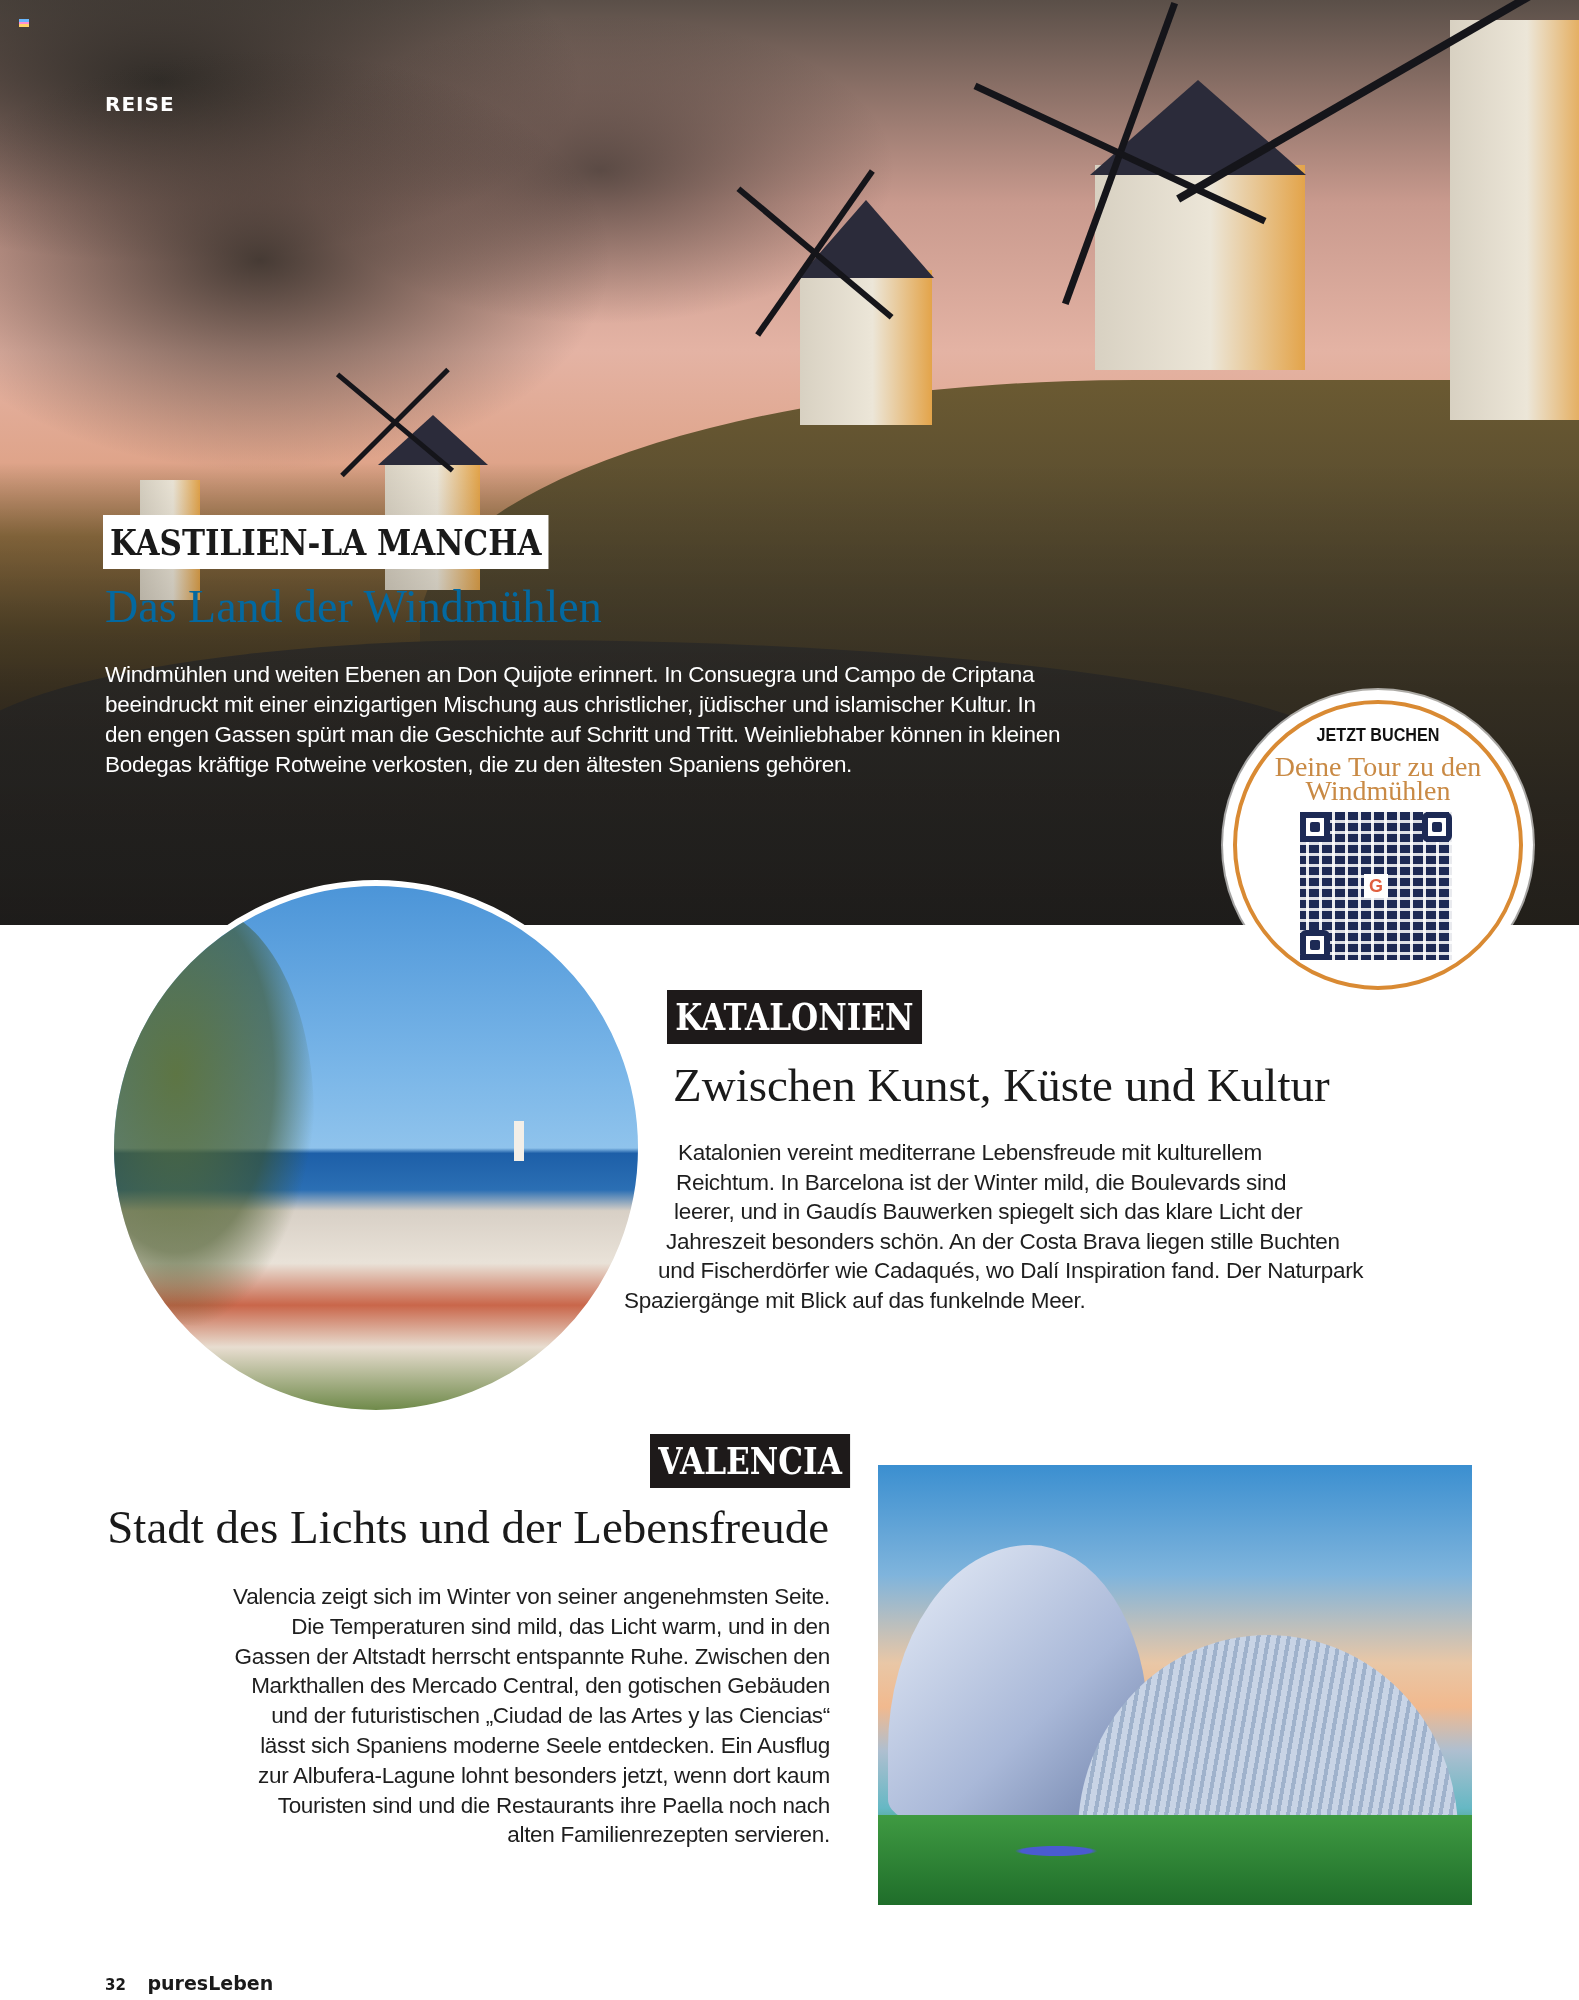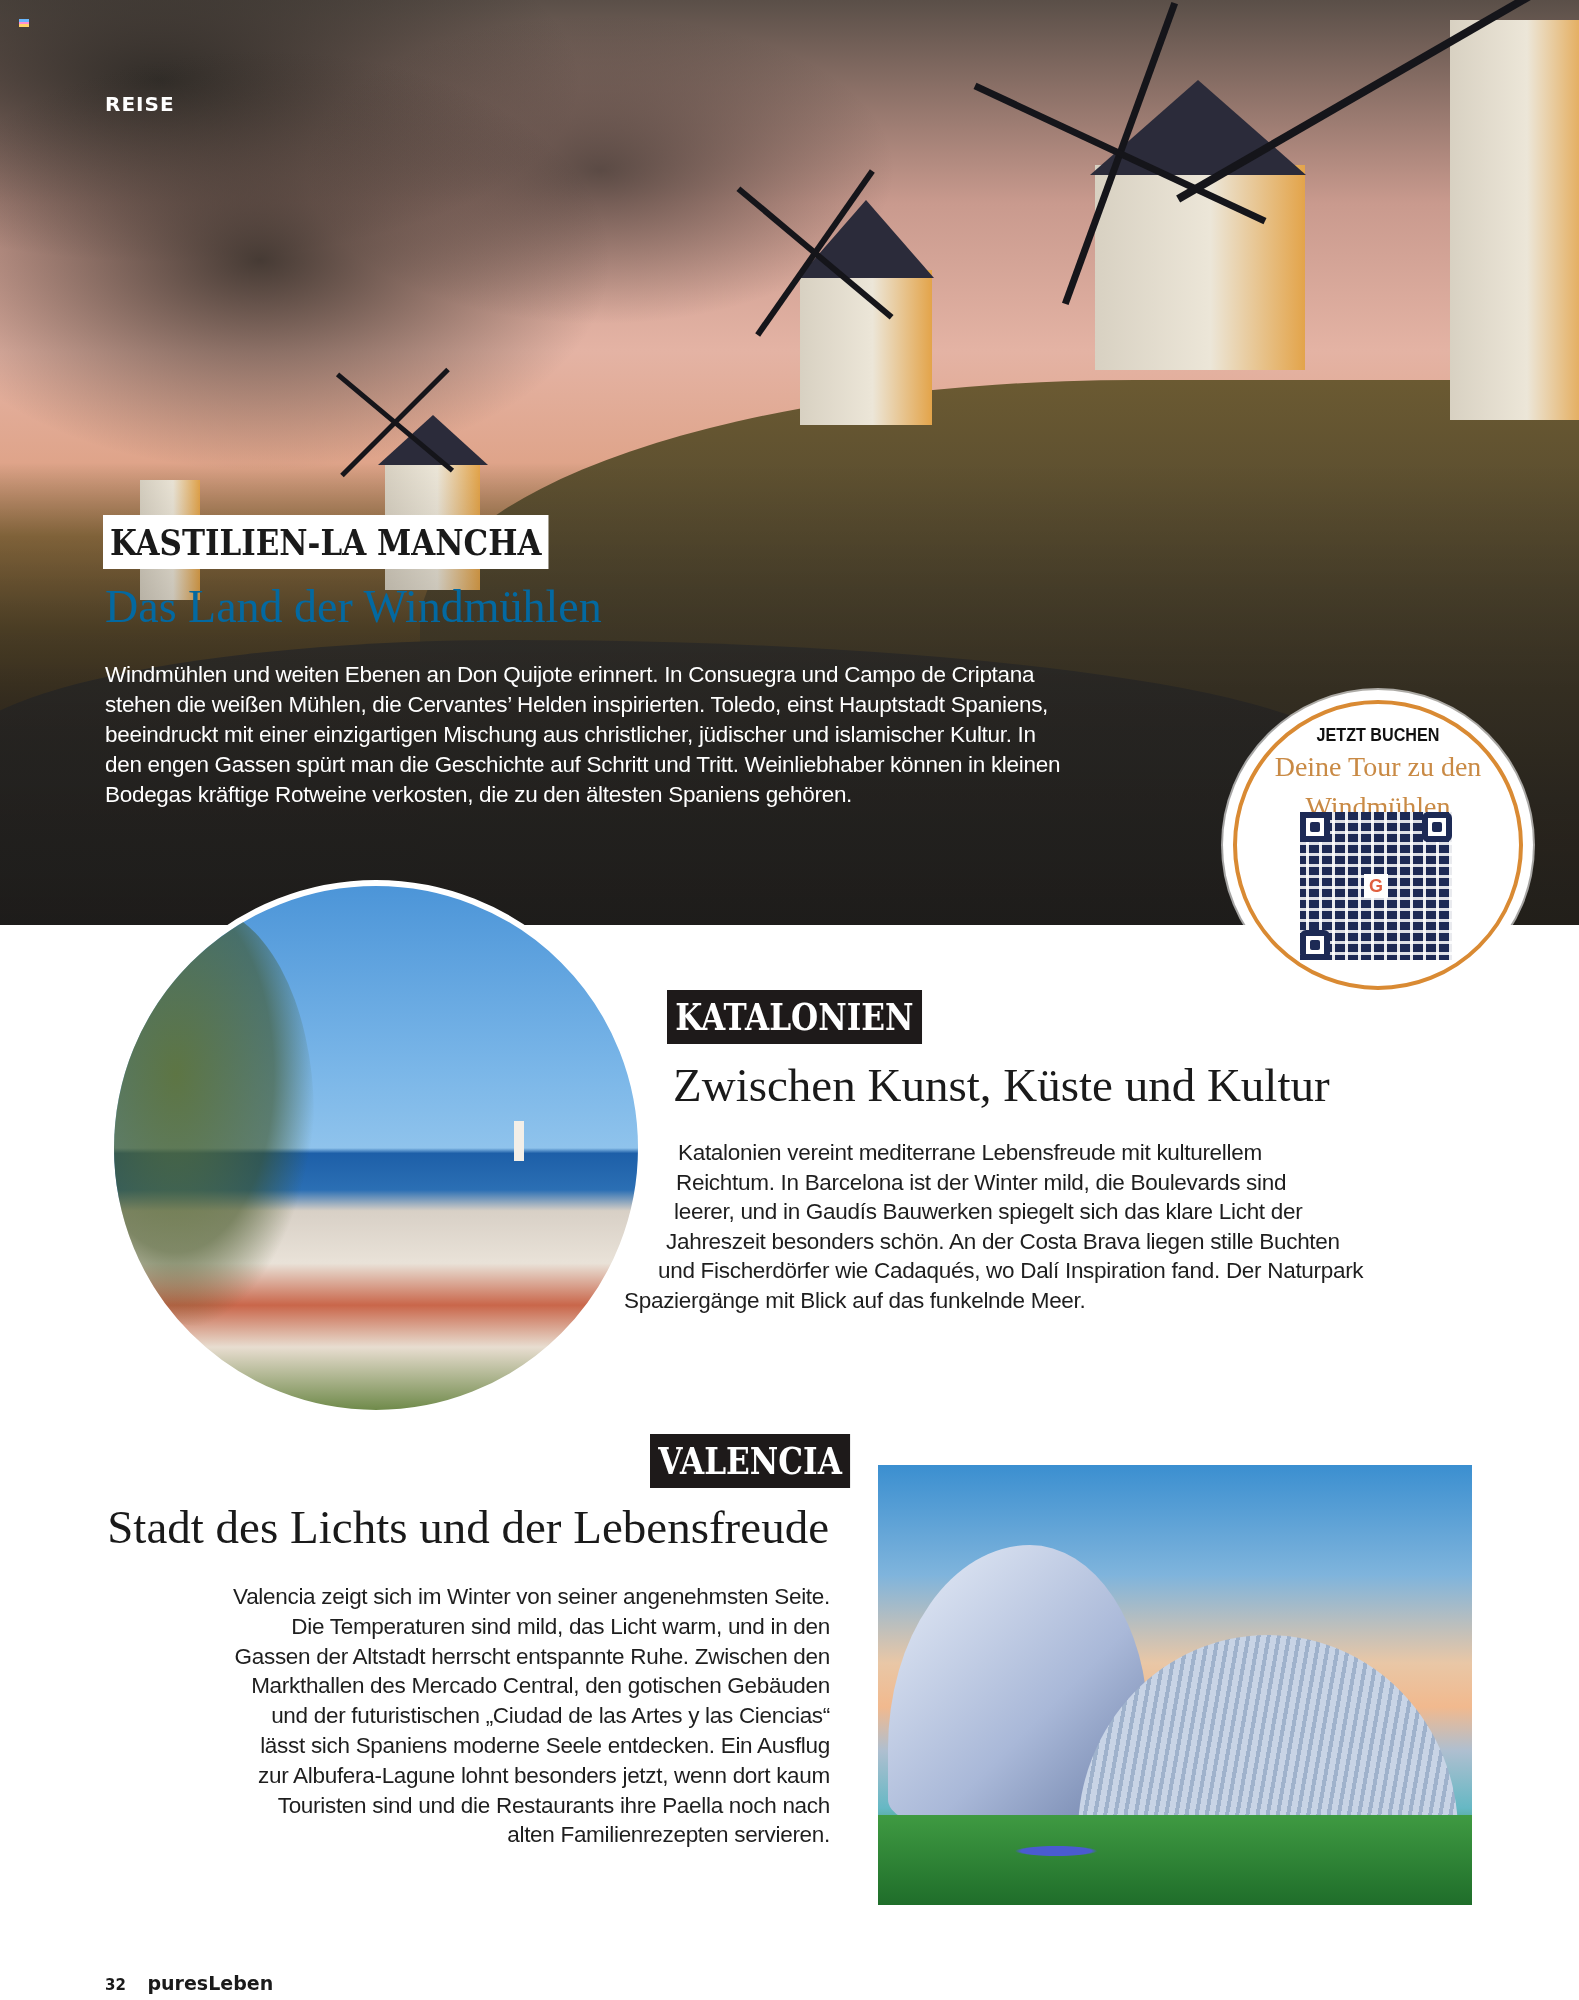--- a/index.html
+++ b/index.html
@@ -179,31 +179,30 @@
   <div class="hero-shade"></div>
 </div>
 
 <div class="corner-icon"></div>
 <div class="section-tag">REISE</div>
 
 <div class="label-white">KASTILIEN-LA MANCHA</div>
 <div class="hero-title">Das Land der Windmühlen</div>
 <div class="hero-body">
   <span>Windmühlen und weiten Ebenen an Don Quijote erinnert. In Consuegra und Campo de Criptana</span>
-  <span>stehen die weißen Mühlen, die Cervantes’ Helden inspirierten. Toledo, einst Hauptstadt Spaniens,</span>
   <span>beeindruckt mit einer einzigartigen Mischung aus christlicher, jüdischer und islamischer Kultur. In</span>
   <span>den engen Gassen spürt man die Geschichte auf Schritt und Tritt. Weinliebhaber können in kleinen</span>
   <span>Bodegas kräftige Rotweine verkosten, die zu den ältesten Spaniens gehören.</span>
 </div>
 
 <div class="badge">
   <div class="badge-ring"></div>
   <div class="badge-cta">JETZT BUCHEN</div>
   <div class="badge-line" style="top:64px;">Deine Tour zu den</div>
-  <div class="badge-line" style="top:104px;">Windmühlen</div>
+  <div class="badge-line" style="top:88px;">Windmühlen</div>
   <div class="qr">
     <div class="qr-finder" style="left:0;top:0;"></div>
     <div class="qr-finder" style="right:0;top:0;"></div>
     <div class="qr-finder" style="left:0;bottom:0;"></div>
     <div class="qr-logo">G</div>
   </div>
 </div>
 
 <div class="circle-img" title="Cadaqués an der Costa Brava">
   <div class="olive"></div>

